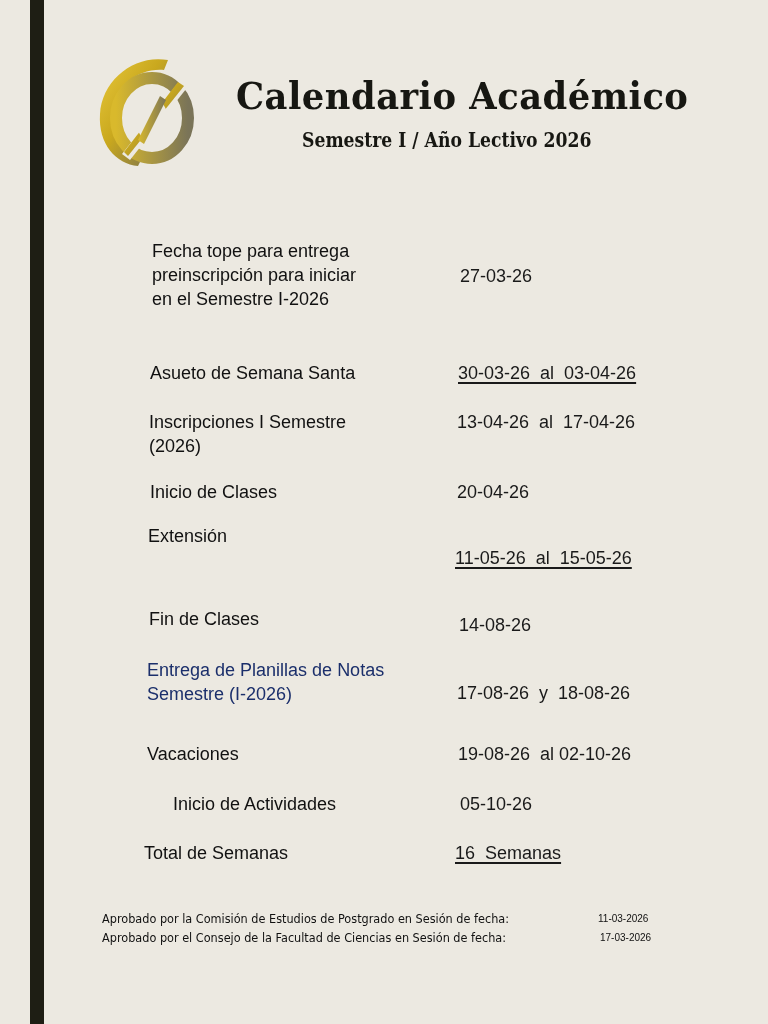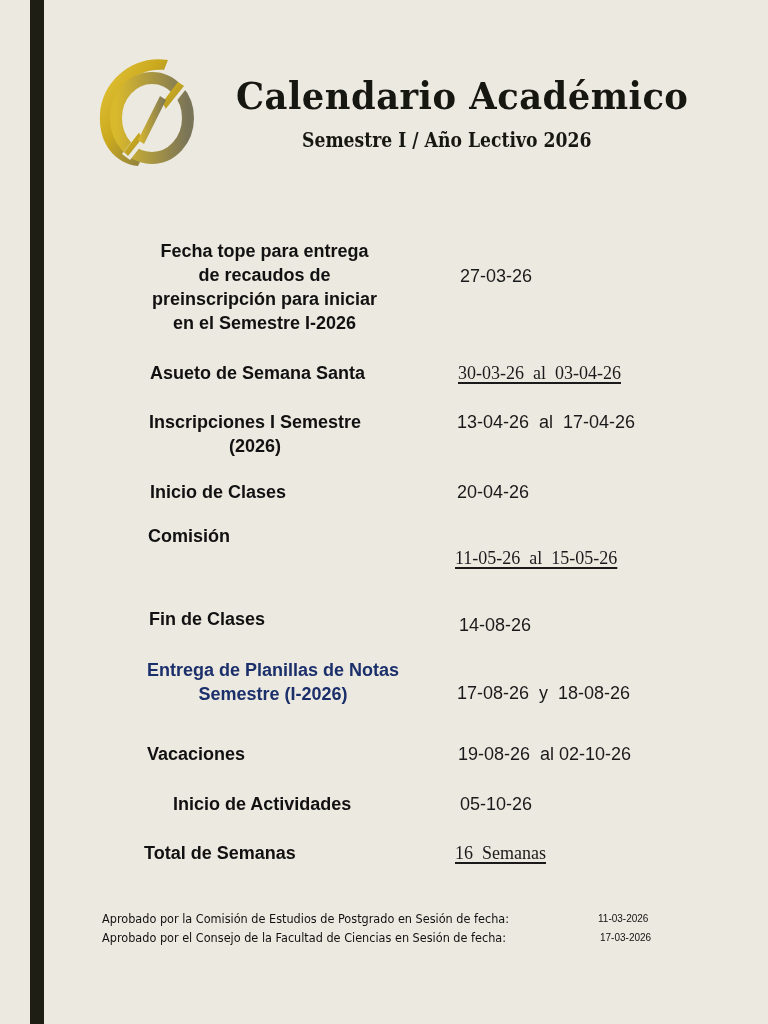--- a/index.html
+++ b/index.html
@@ -50,34 +50,32 @@
       transform-origin: left center;
       transform: scaleX(0.82);
     }
     .row-label, .row-value {
       position: absolute;
       font-size: 18px;
       line-height: 24px;
       white-space: nowrap;
     }
     .row-label {
-      font-weight: bold;
+      font-weight: normal;
       color: #111111;
-      text-align: center;
     }
     .row-label.blue { color: #1B2F6B; }
     .row-value {
       color: #1A1A1A;
       font-weight: normal;
     }
     .row-value.underline {
       text-decoration: underline;
       text-underline-offset: 3px;
       text-decoration-thickness: 1.5px;
-      font-family: Liberation Serif, serif;
     }
     .footer-line {
       position: absolute;
       font-family: "DejaVu Sans", sans-serif;
       font-size: 12px;
       line-height: 18px;
       color: #111111;
       white-space: nowrap;
       transform-origin: left center;
       transform: scaleX(0.94);
@@ -120,40 +118,39 @@
     <ellipse cx="58" cy="68" rx="16" ry="22" fill="#ECE9E1"></ellipse>
     <path d="M66 44 L72 48 L50 92 L44 88 Z" fill="url(#gold2)"></path>
   </svg>
 </div>
 
 <div class="title">Calendario Académico</div>
 <div class="subtitle">Semestre I / Año Lectivo 2026</div>
 
 <div class="row-label" style="left:152px; top:239px;">
   <div>Fecha tope para entrega</div>
-  <div>de recaudos de</div>
   <div>preinscripción para iniciar</div>
   <div>en el Semestre I-2026</div>
 </div>
 <div class="row-value" style="left:460px; top:264px;">27-03-26</div>
 
 <div class="row-label" style="left:150px; top:361px;">Asueto de Semana Santa</div>
 <div class="row-value underline" style="left:458px; top:361px; white-space:pre;">30-03-26  al  03-04-26</div>
 
 <div class="row-label" style="left:149px; top:410px;">
   <div>Inscripciones I Semestre</div>
   <div>(2026)</div>
 </div>
 <div class="row-value" style="left:457px; top:410px; white-space:pre;">13-04-26  al  17-04-26</div>
 
 <div class="row-label" style="left:150px; top:480px;">Inicio de Clases</div>
 <div class="row-value" style="left:457px; top:480px;">20-04-26</div>
 
 <div class="row-label" style="left:148px; top:524px;">
-  <div>Comisión</div>
+  <div>Extensión</div>
 </div>
 <div class="row-value underline" style="left:455px; top:546px; white-space:pre;">11-05-26  al  15-05-26</div>
 
 <div class="row-label" style="left:149px; top:607px;">Fin de Clases</div>
 <div class="row-value" style="left:459px; top:613px;text-align:center;">14-08-26</div>
 
 <div class="row-label blue" style="left:147px; top:658px;">
   <div>Entrega de Planillas de Notas</div>
   <div>Semestre (I-2026)</div>
 </div>

